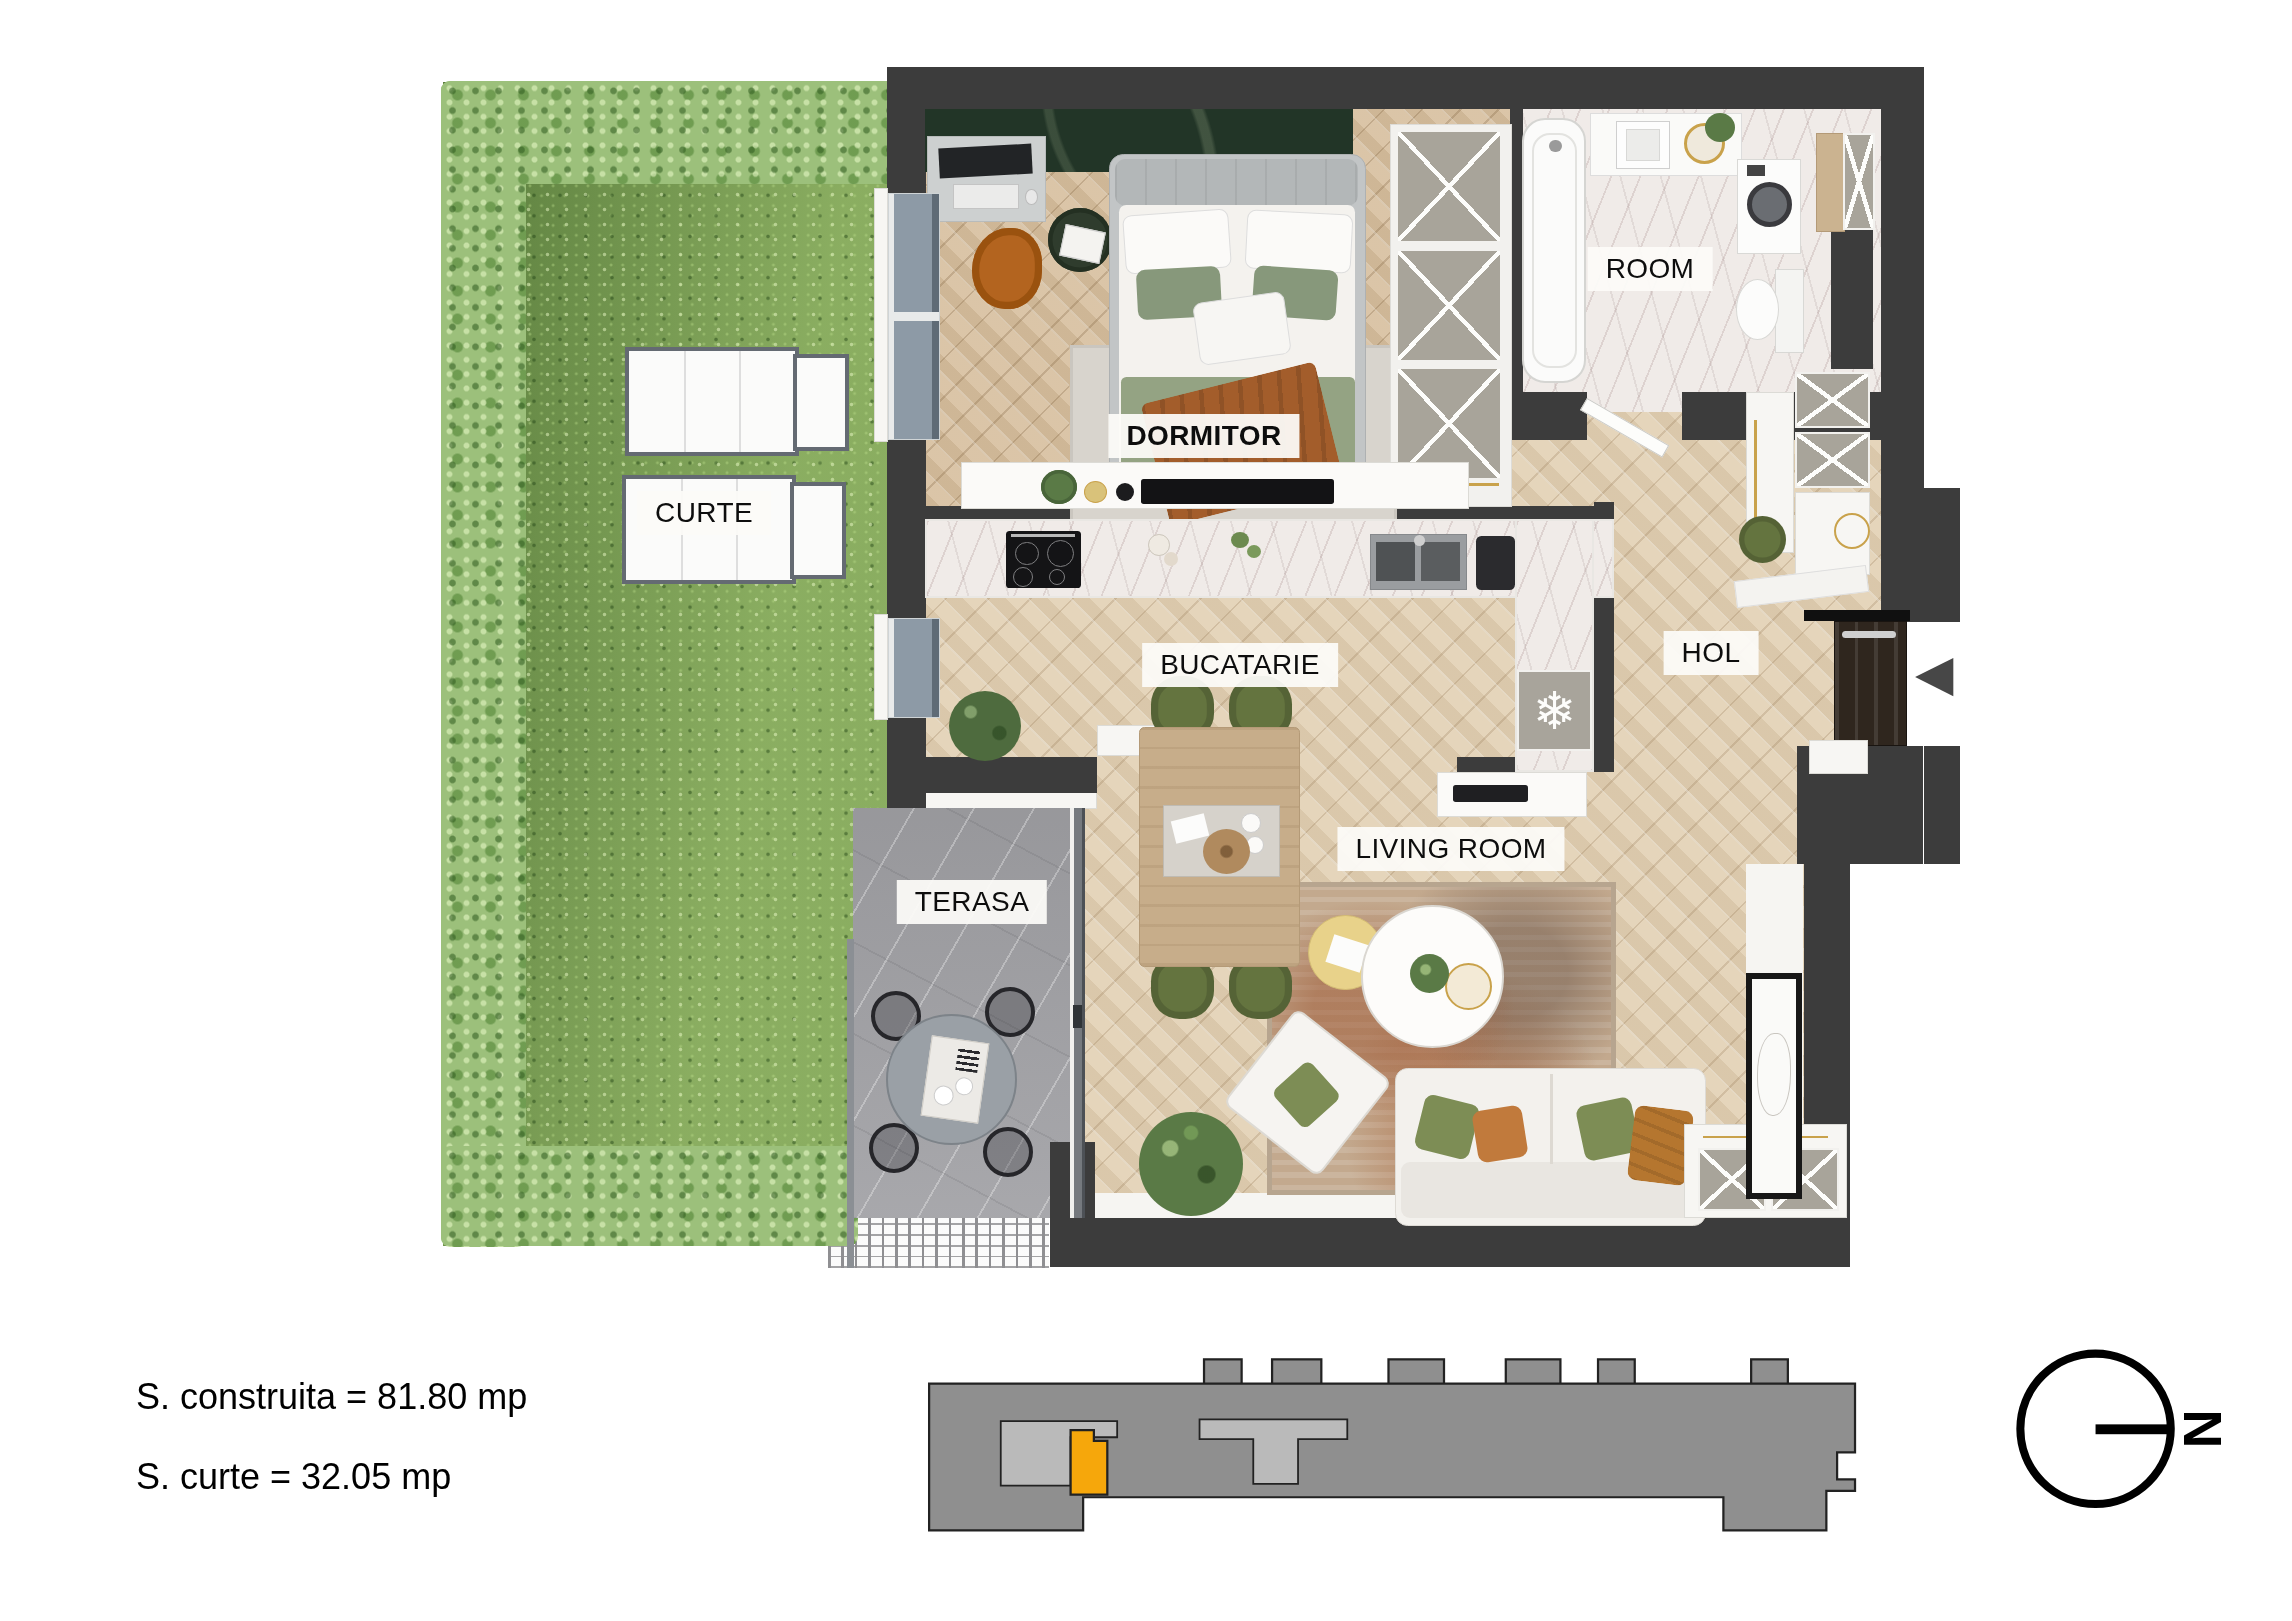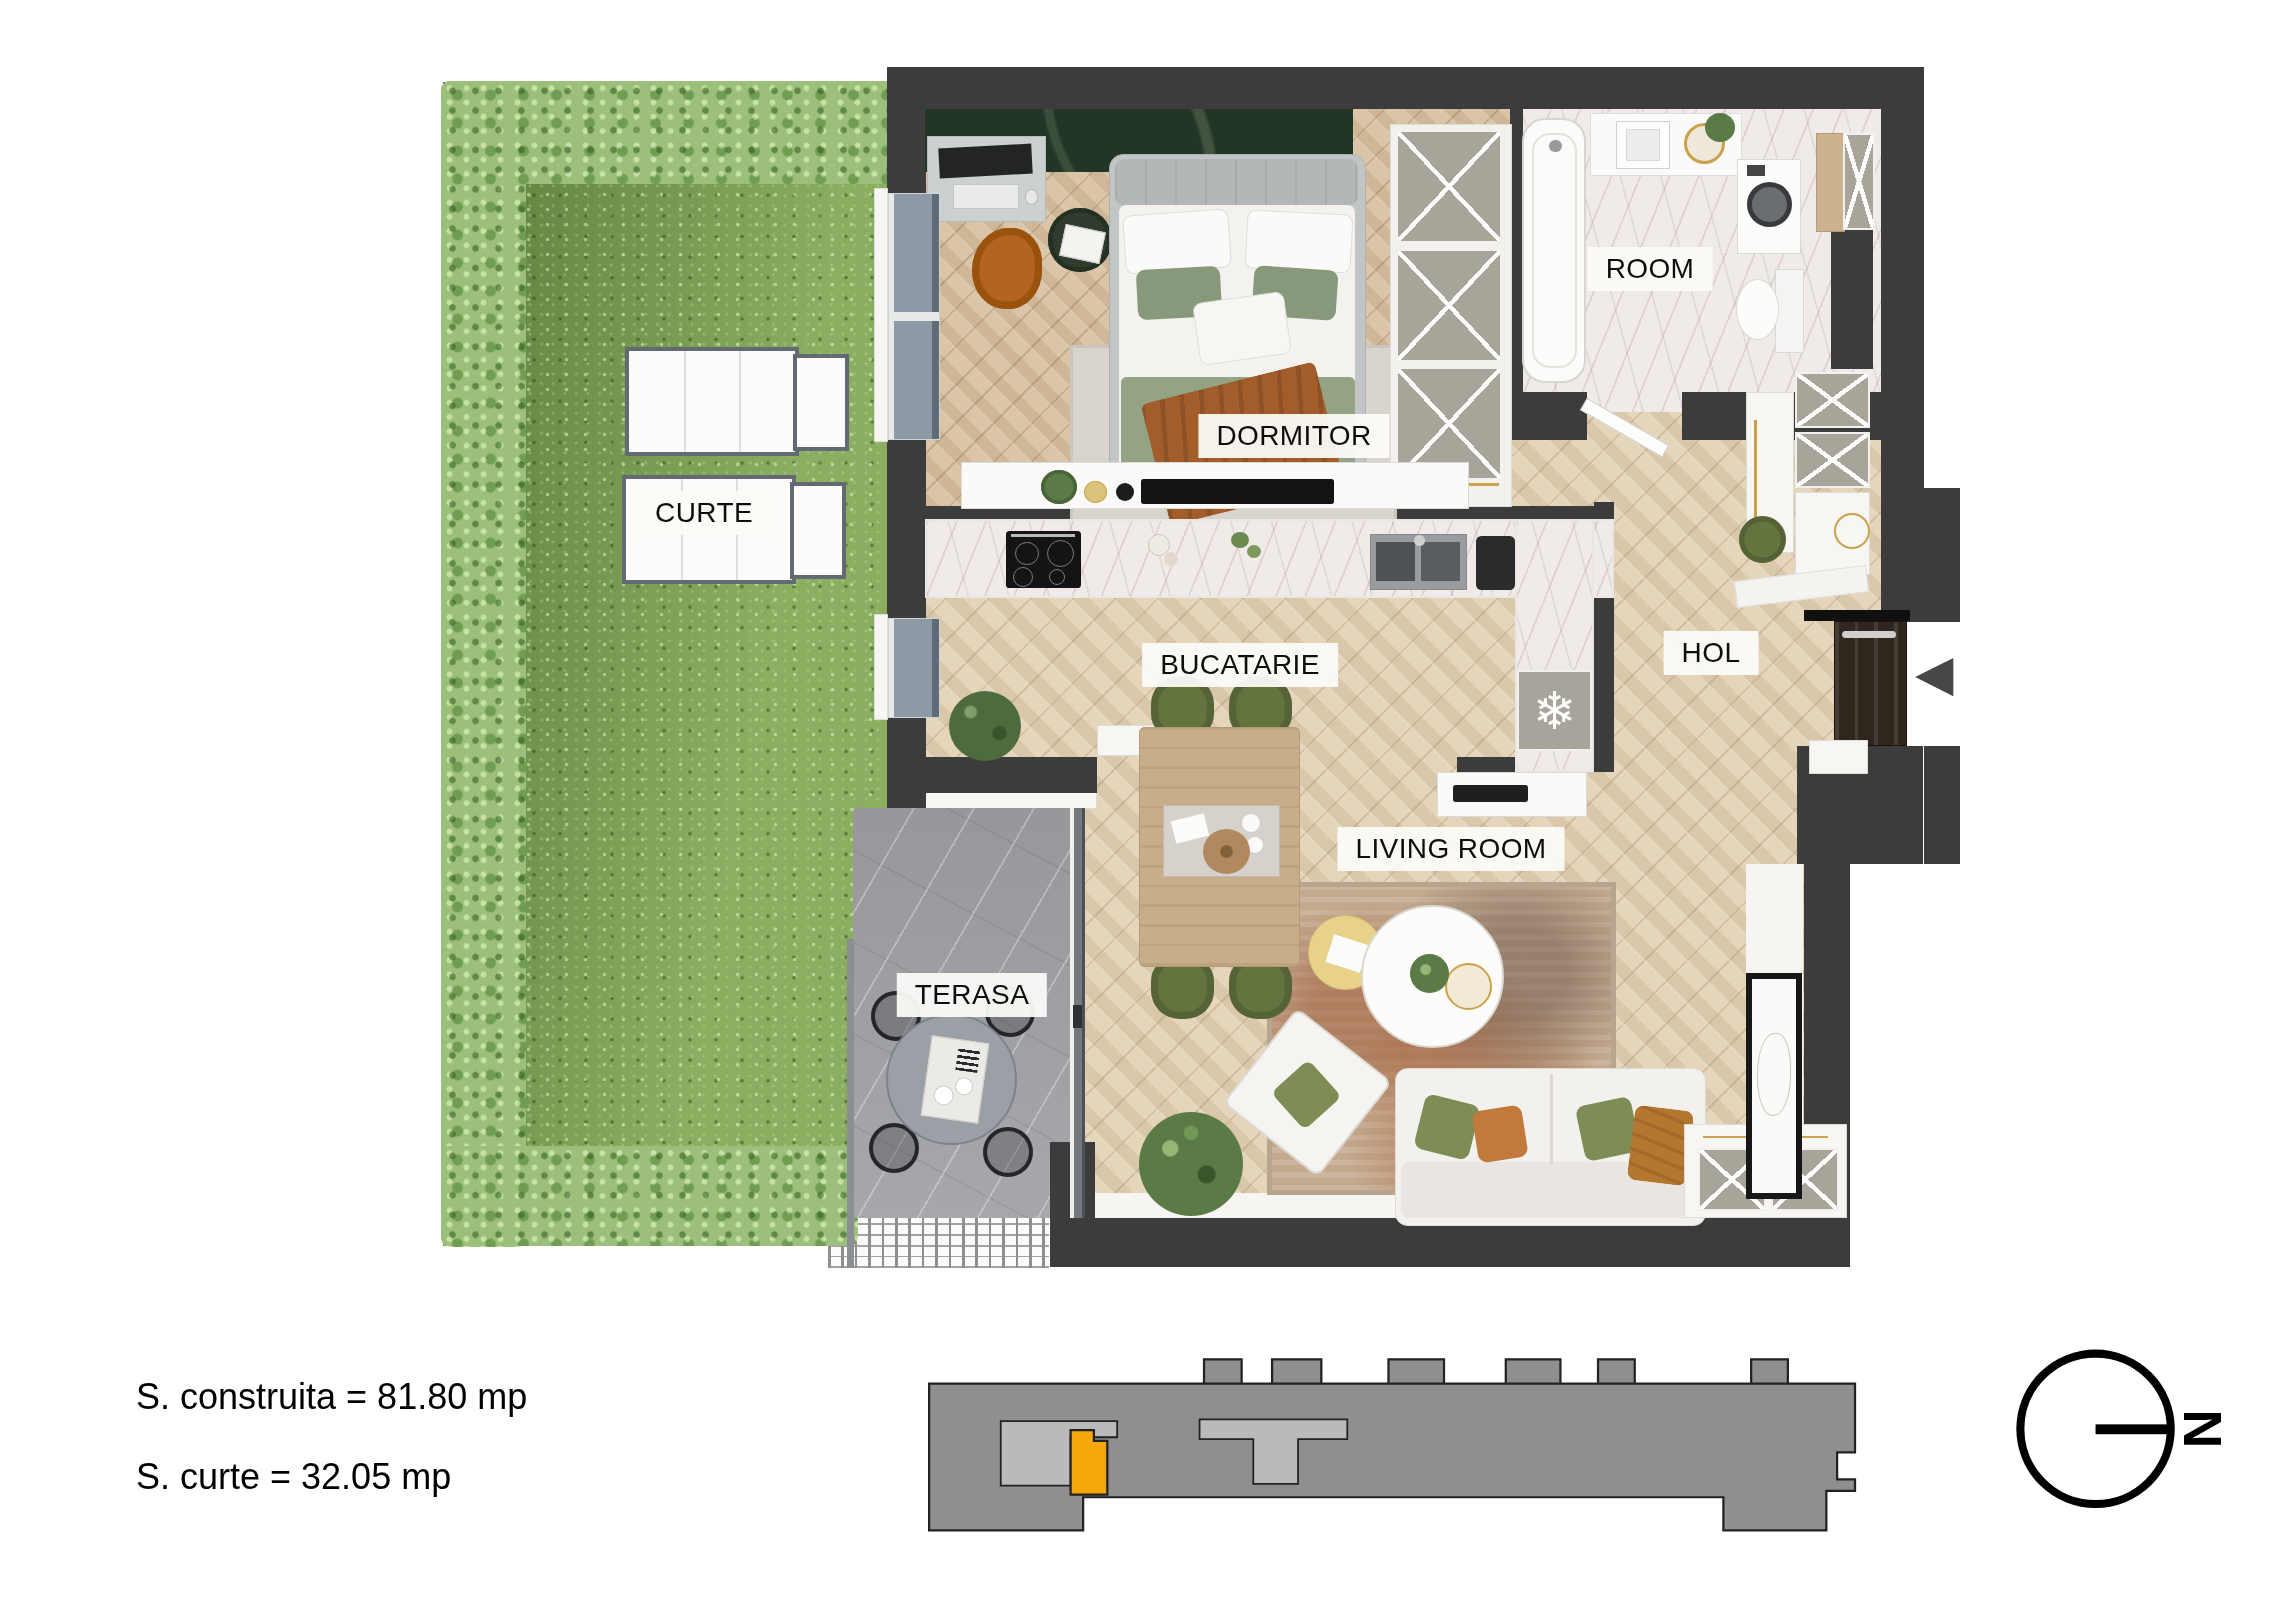--- a/index.html
+++ b/index.html
@@ -282,26 +282,26 @@
   <div class="abs round" style="left:869px;top:1123px;width:50px;height:50px;border:4.5px solid #26262a;background:rgba(40,40,45,0.30);box-sizing:border-box;z-index:22;"></div>
   <div class="abs round" style="left:983px;top:1127px;width:50px;height:50px;border:4.5px solid #26262a;background:rgba(40,40,45,0.30);box-sizing:border-box;z-index:22;"></div>
   <div class="abs round" style="left:886px;top:1014px;width:131px;height:131px;background:#9aa0a6;border:2.7px solid #7d8389;box-sizing:border-box;z-index:23;">
     <div class="abs" style="left:38px;top:23px;width:56px;height:79px;background:#eceae6;border:0.9px solid #cfccc6;transform:rotate(8deg);">
       <div class="abs round" style="left:9px;top:47px;width:18px;height:18px;background:#fff;border:0.9px solid #ccc;"></div>
       <div class="abs round" style="left:29px;top:36px;width:16px;height:16px;background:#fff;border:0.9px solid #ccc;"></div>
       <div class="abs" style="left:27px;top:7.2px;width:21.5px;height:23px;background:repeating-linear-gradient(0deg,#2a2a2e 0 2.7px,transparent 2.7px 6.3px);"></div>
     </div>
   </div>
 
-  <div class="plan-label" style="left:1294px;top:436px;">DORMITOR</div>
+  <div class="plan-label" style="left:1204px;top:436px;font-weight:bold;">DORMITOR</div>
   <div class="plan-label" style="left:1650px;top:269px;">ROOM</div>
   <div class="plan-label" style="left:704px;top:513px;">CURTE</div>
   <div class="plan-label" style="left:1240px;top:665px;">BUCATARIE</div>
   <div class="plan-label" style="left:1711px;top:653px;">HOL</div>
-  <div class="plan-label" style="left:972px;top:995px;">TERASA</div>
+  <div class="plan-label" style="left:972px;top:902px;">TERASA</div>
   <div class="plan-label" style="left:1451px;top:849px;">LIVING ROOM</div>
 
   <div id="title-block">
     <div class="area-line" style="margin-top:79px;text-align:right;">S. construita = 81.80 mp</div>
     <div class="area-line" style="margin-top:38px;">S. curte = 32.05 mp</div>
   </div>
 
   <svg class="abs" style="left:913px;top:1345px;" width="985" height="206" viewBox="0 0 1100 230">
     <g stroke="#222222" stroke-width="2.5" stroke-linejoin="miter">
       <rect x="325" y="16" width="42" height="30" fill="var(--building-gray)"></rect>

